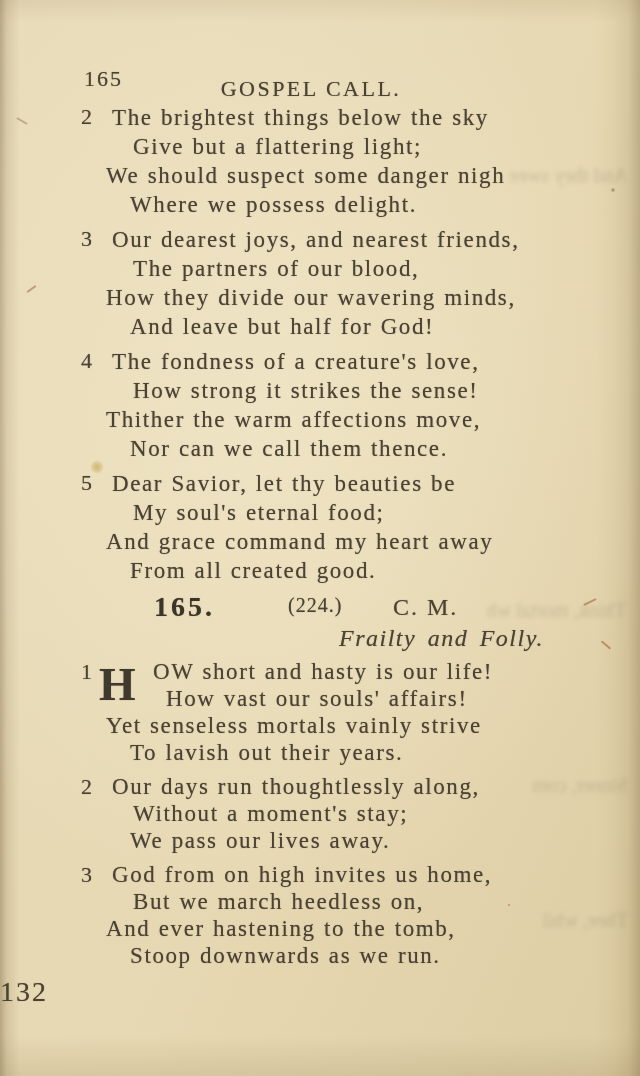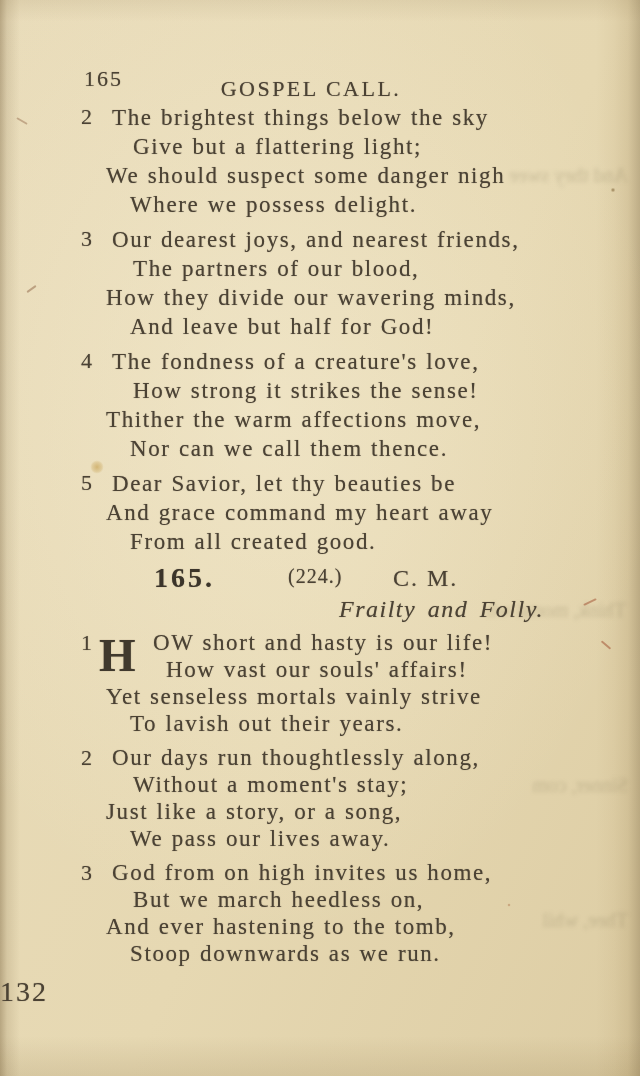--- a/index.html
+++ b/index.html
@@ -126,20 +126,21 @@
         <span class="vnum">4</span>
         <div class="line">The fondness of a creature's love,</div>
         <div class="line l-even">How strong it strikes the sense!</div>
         <div class="line l-odd2">Thither the warm affections move,</div>
         <div class="line l-even2">Nor can we call them thence.</div>
       </div>
 
       <div class="verse">
         <span class="vnum">5</span>
         <div class="line">Dear Savior, let thy beauties be</div>
+        <div class="line l-even">My soul's eternal food;</div>
         <div class="line l-odd2">And grace command my heart away</div>
         <div class="line l-even2">From all created good.</div>
       </div>
     </div>
 
     <div class="hymn-heading">
       <span class="hymn-no">165.</span>
       <span class="hymn-ref">(224.)</span>
       <span class="hymn-meter">C. M.</span>
     </div>
@@ -153,21 +154,20 @@
         <div class="line dc1">OW short and hasty is our life!</div>
         <div class="line dc2">How vast our souls' affairs!</div>
         <div class="line l-odd2">Yet senseless mortals vainly strive</div>
         <div class="line l-even2">To lavish out their years.</div>
       </div>
 
       <div class="verse">
         <span class="vnum">2</span>
         <div class="line">Our days run thoughtlessly along,</div>
         <div class="line l-even">Without a moment's stay;</div>
-        <div class="line l-odd2">Just like a story, or a song,</div>
         <div class="line l-even2">We pass our lives away.</div>
       </div>
 
       <div class="verse">
         <span class="vnum">3</span>
         <div class="line">God from on high invites us home,</div>
         <div class="line l-even">But we march heedless on,</div>
         <div class="line l-odd2">And ever hastening to the tomb,</div>
         <div class="line l-even2">Stoop downwards as we run.</div>
       </div>

